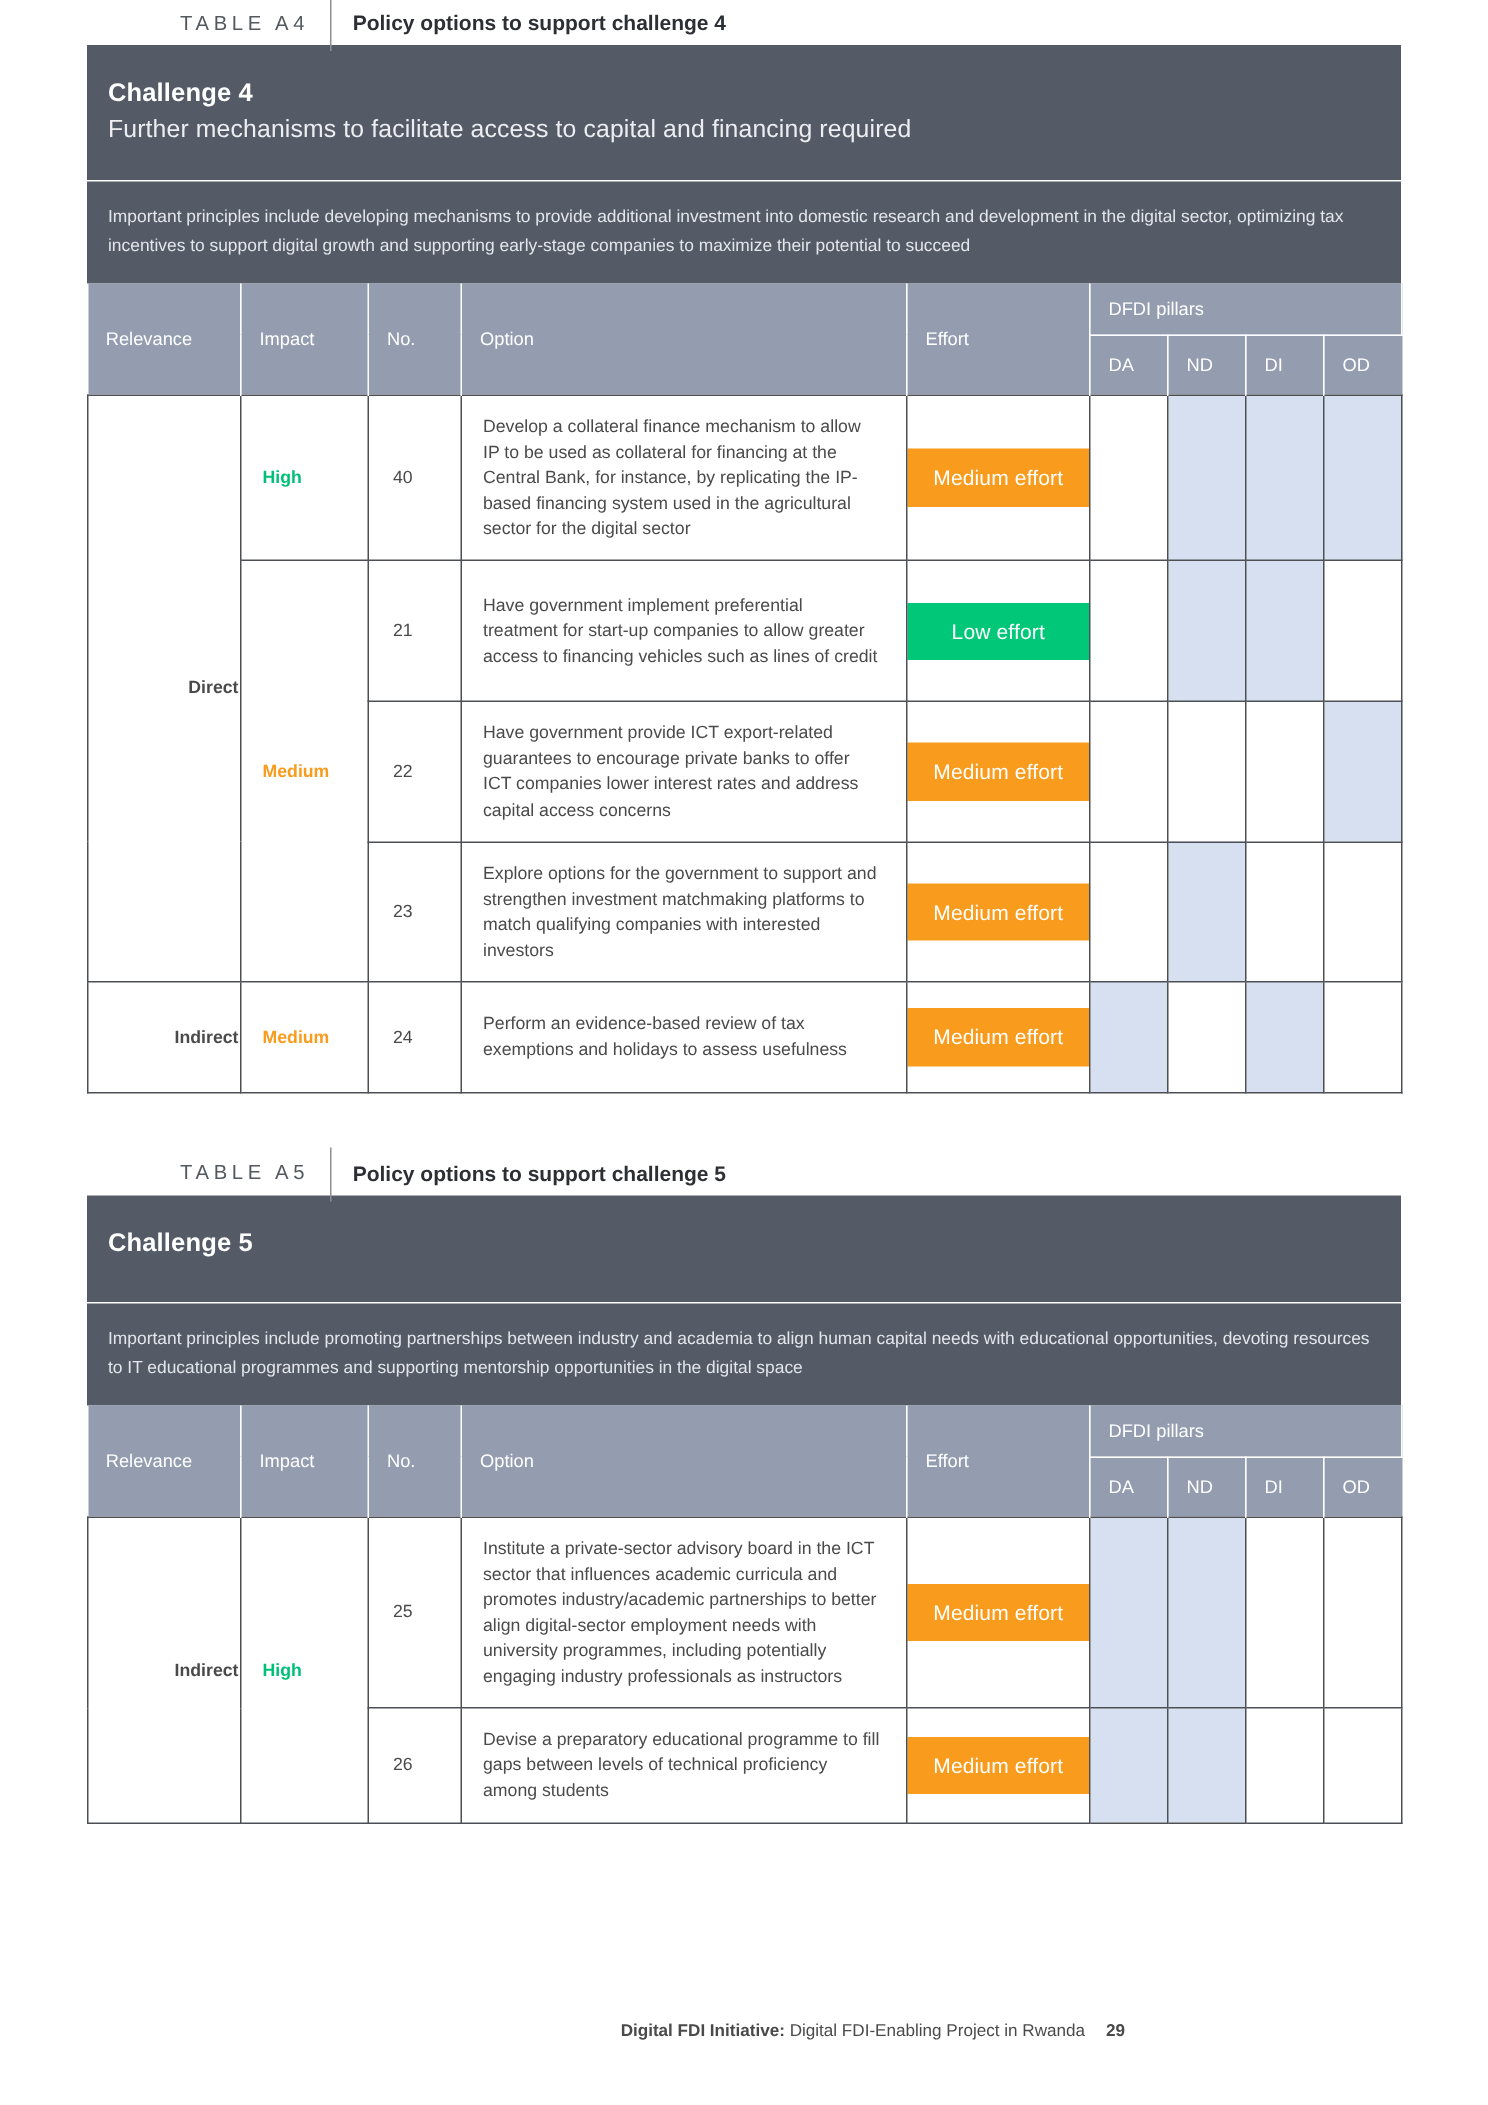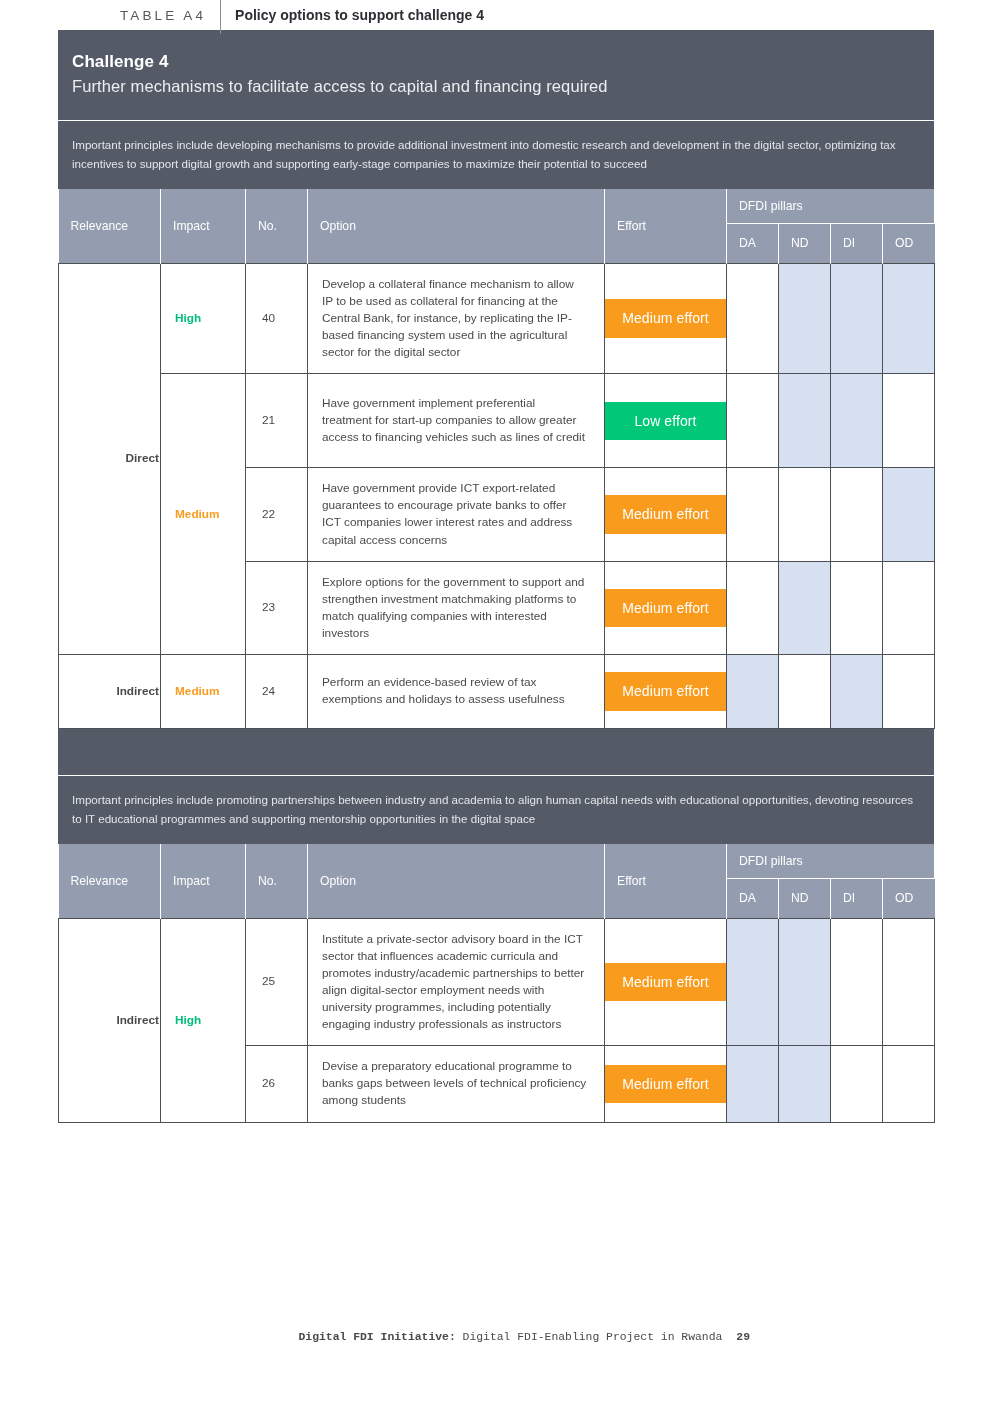--- a/index.html
+++ b/index.html
@@ -177,25 +177,24 @@
   }
   .badge.medium { background: #f99b1c; }
   .badge.low    { background: #00c878; }
   td.pil { padding: 0; }
   td.pil.on { background: #d7e0f0; }
 
   
   .footer {
     position: absolute;
     right: 58px;
-    bottom: 60px;
+    bottom: 43px;
     font-size: 11.4px;
     color: #4a4a4a;
     white-space: nowrap;
-    font-family: Liberation Mono, monospace;
   }
   .footer .fbold { font-weight: bold; }
   .footer .fpage { font-weight: bold; padding-left: 14px; }
   .cap-a5-wrap { margin-top: 38px; }
 </style>
 </head>
 <body>
 
 <div class="page">
 
@@ -303,23 +302,29 @@
           </td>
           <td class="pil on"></td>
           <td class="pil"></td>
           <td class="pil on"></td>
           <td class="pil"></td>
         </tr>
       </tbody>
     </table>
   </div>
 
+  <div class="caption cap-a5-wrap">
+    <span class="caption-kicker">TABLE A5</span>
+    <span class="caption-rule"></span>
+    <span class="caption-title">Policy options to support challenge 5</span>
+  </div>
 
   <div class="tbl-block">
     <div class="challenge-band">
+      <div class="challenge-title">Challenge 5</div>
     </div>
     <div class="principles-band">Important principles include promoting partnerships between industry and academia to align human capital needs with educational opportunities, devoting resources to IT educational programmes and supporting mentorship opportunities in the digital space</div>
 
     <table class="opt">
       <colgroup>
         <col class="c-rel">
           <col class="c-imp">
           <col class="c-no">
           <col class="c-opt">
         <col class="c-eff">
@@ -355,21 +360,21 @@
             <span class="badge medium">Medium effort</span>
           </td>
           <td class="pil on"></td>
           <td class="pil on"></td>
           <td class="pil"></td>
           <td class="pil"></td>
         </tr>
 
         <tr>
           <td class="num" style="height:74px">26</td>
-          <td class="optcell">Devise a preparatory educational programme to banks gaps between levels of technical proficiency among students</td>
+          <td class="optcell">Devise a preparatory educational programme to fill gaps between levels of technical proficiency among students</td>
           <td class="effort">
             <span class="badge medium">Medium effort</span>
           </td>
           <td class="pil on"></td>
           <td class="pil on"></td>
           <td class="pil"></td>
           <td class="pil"></td>
         </tr>
       </tbody>
     </table>

